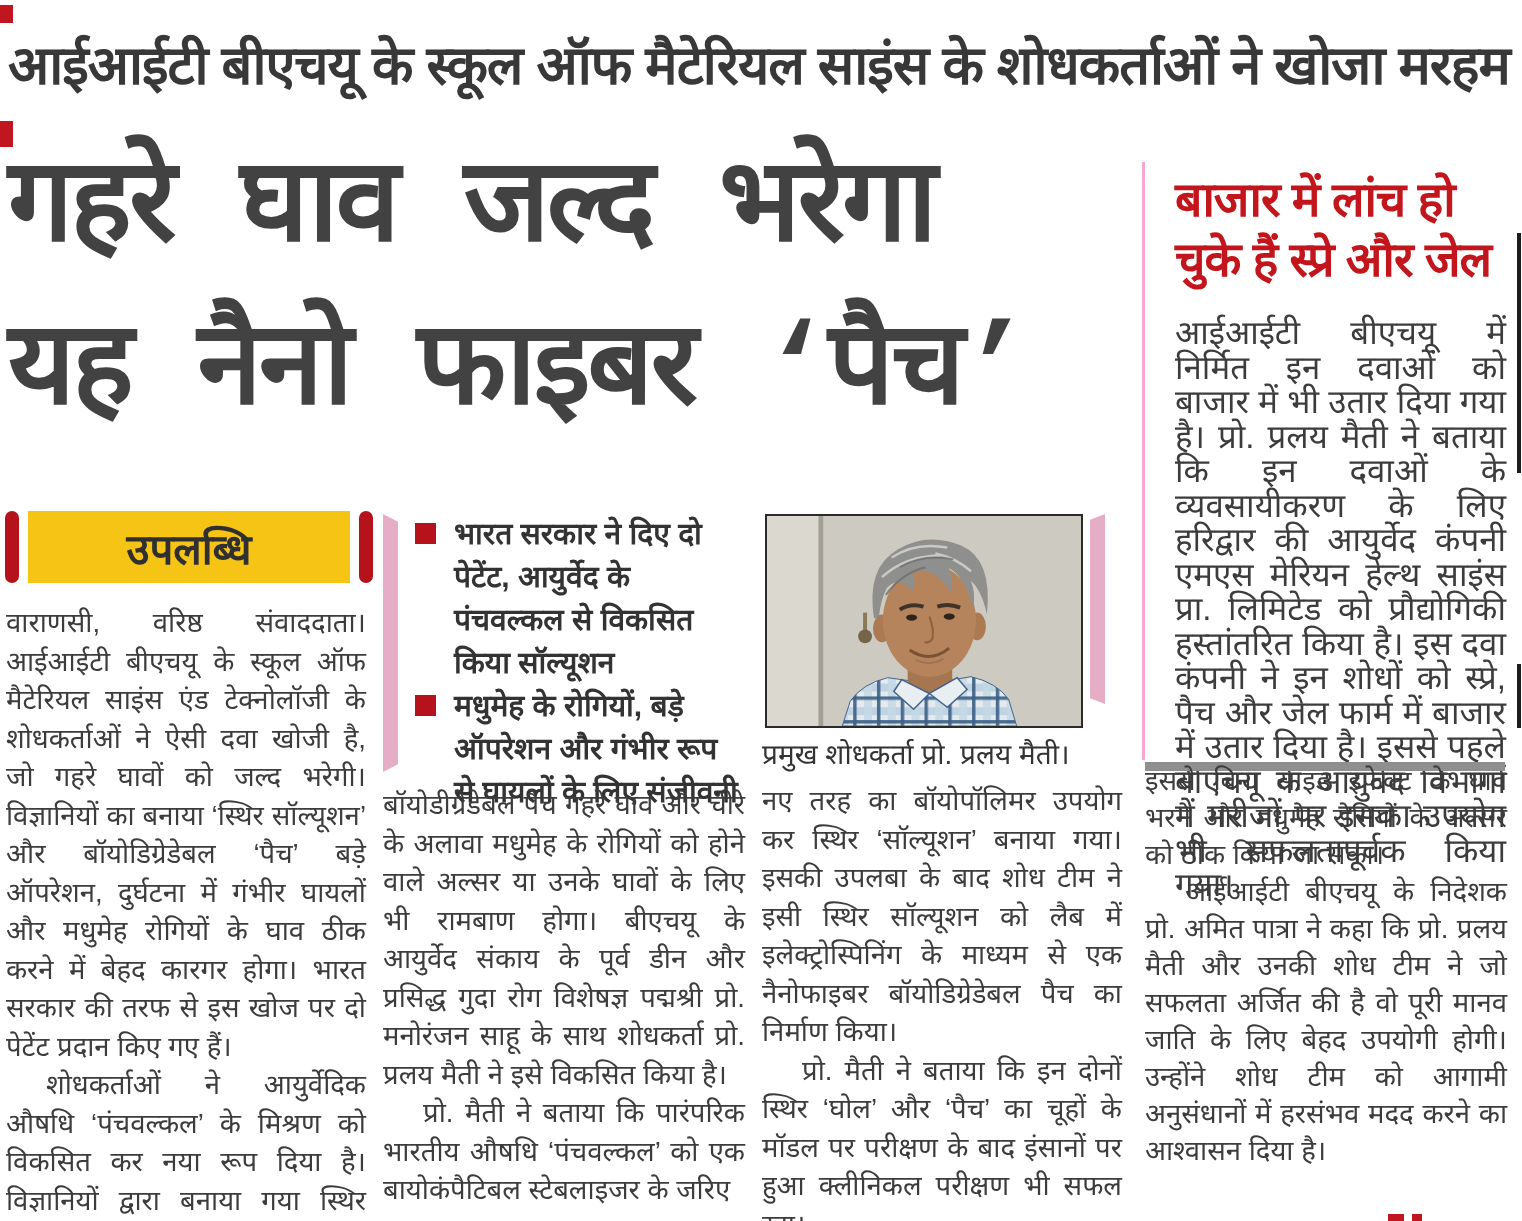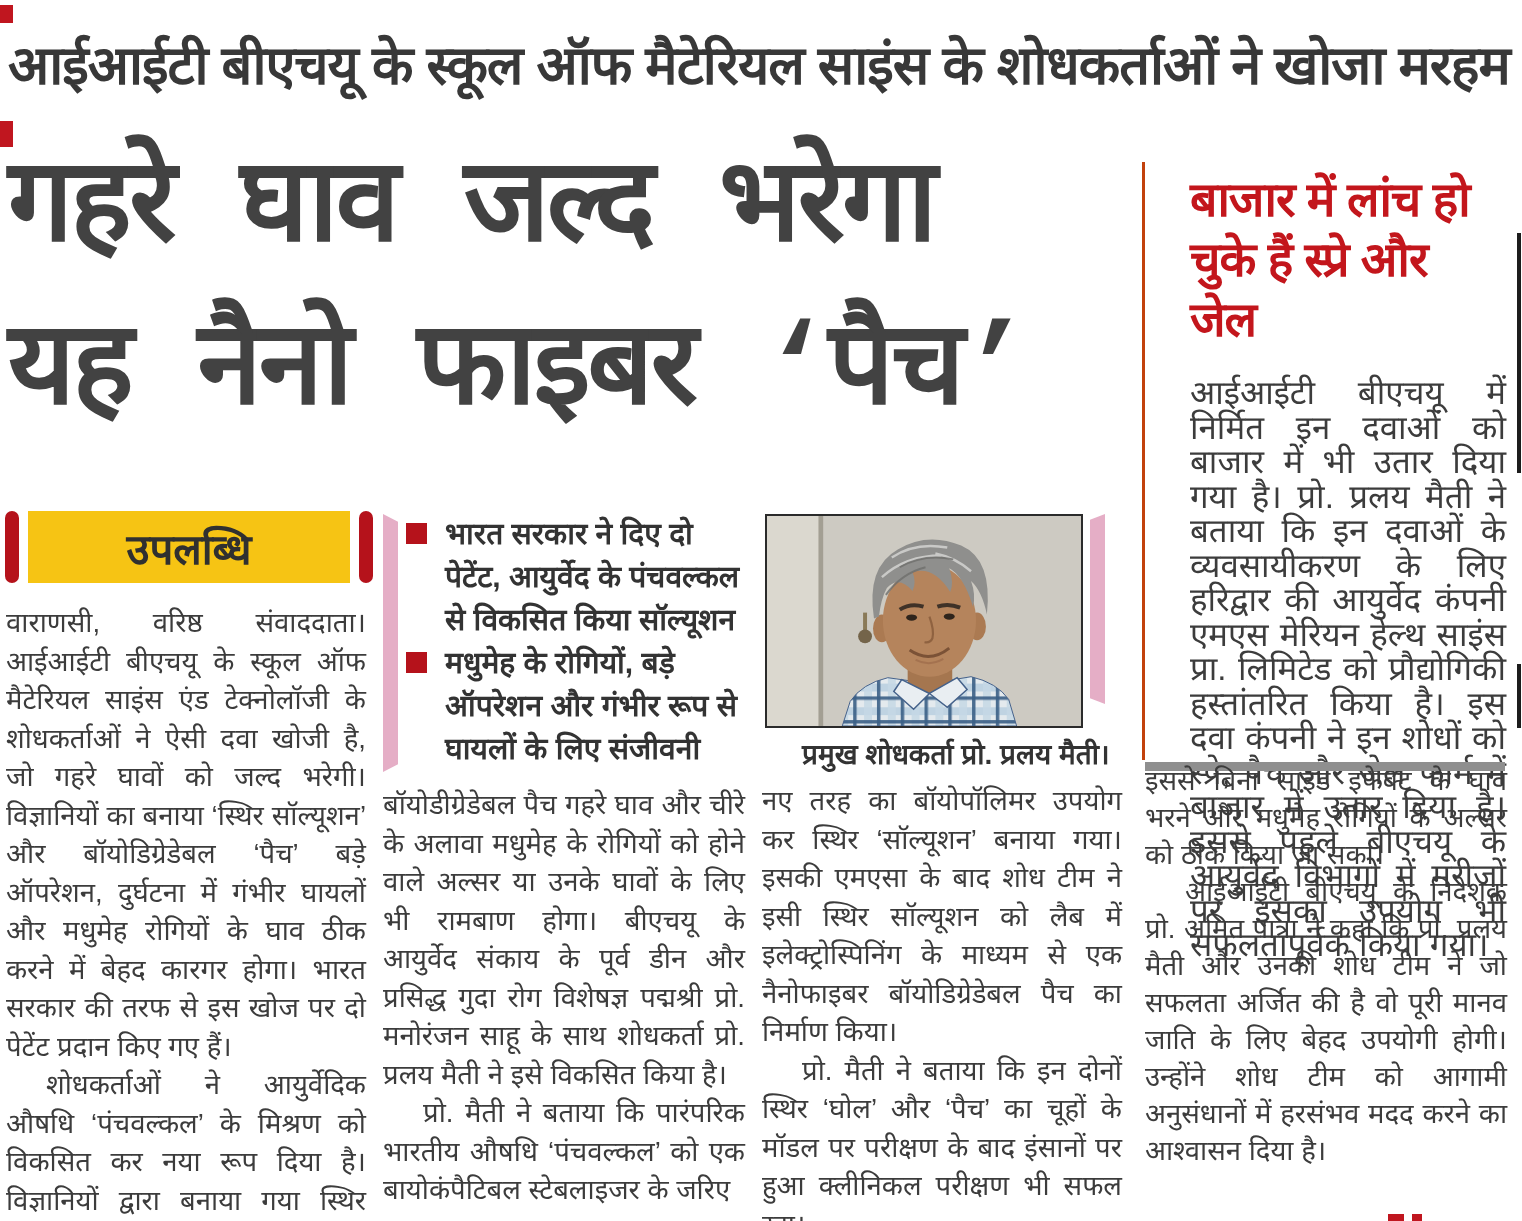--- a/index.html
+++ b/index.html
@@ -27,22 +27,22 @@
   
   #headline {
     left: 8px; top: 128px; width: 1135px;
     font-size: 116px; line-height: 163px; font-weight: bold;
     color: #424242; letter-spacing: -3px; font-family: Liberation Mono, monospace;
   }
 
   
   #sidebar {
     left: 1142px; top: 162px; width: 368px; height: 598px;
-    border-left: 3px solid #c2410c;
-    padding: 8px 4px 0 45px;
+    border-left: 3px solid #f9a8d4;
+    padding: 8px 4px 0 30px;
   }
   #sidebar .title {
     color: #c3161c; font-size: 48px; line-height: 60px;
     font-weight: bold; letter-spacing: -1px;
   }
   #sidebar .body {
     margin-top: 26px;
     font-size: 33px; line-height: 34.5px;
     text-align: justify; color: #3c3c3c;
   }
@@ -72,21 +72,21 @@
   }
   .body-col p.indent { text-indent: 40px; }
   #col1-text { left: 6px;    top: 604px; width: 360px; }
   #col2-text { left: 383px;  top: 786px; width: 362px; }
   #col3-text { left: 762px;  top: 782px; width: 360px; }
   #col4-text { left: 1145px; top: 762px; width: 362px; line-height: 37px; }
 
   
   #highlights {
     left: 383px; top: 512px; width: 362px;
-    padding-left: 23px; position: absolute;
+    padding-left: 32px; position: absolute;
   }
   #highlights .pink-bar {
     position: absolute; left: 0; top: 2px; width: 15px; height: 258px;
     background: #e5aec6;
     clip-path: polygon(0 0, 100% 3%, 100% 97%, 0 100%);
   }
   .hl-item { display: flex; gap: 18px; }
   .hl-bullet {
     width: 21px; height: 21px; background: #b5121b;
     flex: none; margin-top: 11px;
@@ -101,21 +101,21 @@
     border: 2px solid #2b2b2b; background: #d2cfc7;
   }
   #photo svg { display: block; width: 100%; height: 100%; }
   #photo-pink-bar {
     left: 1090px; top: 514px; width: 15px; height: 190px;
     background: #e5aec6;
     clip-path: polygon(0 3%, 100% 0, 100% 100%, 0 97%);
   }
   #photo-caption {
     left: 762px; top: 734px; width: 340px;
-    font-size: 28px; font-weight: bold; color: #333; margin-left: 40px;
+    font-size: 28px; font-weight: normal; color: #333;
   }
 
   .edge-line { background: #1c1c1c; width: 4px; }
 </style>
 </head>
 <body>
 
 <div class="abs red-mark" style="left:0;top:5px;width:13px;height:18px;"></div>
 <div class="abs red-mark" style="left:0;top:121px;width:13px;height:26px;"></div>
 <div class="abs edge-line" style="left:1517px;top:233px;height:240px;"></div>
@@ -213,20 +213,20 @@
     <path d="M164 102 q5 14 3 22 q-2 5 -8 4" stroke="#8f6240" stroke-width="2.2" fill="none"></path>
 
     <path d="M144 136 q20 14 40 -2" stroke="#7b5236" stroke-width="3" fill="none"></path>
     <path d="M150 146 q14 7 28 -1" stroke="#9c6b4a" stroke-width="2" fill="none" opacity="0.7"></path>
   </svg>
 </div>
 <div class="abs" id="photo-pink-bar"></div>
 <div class="abs" id="photo-caption">प्रमुख शोधकर्ता प्रो. प्रलय मैती।</div>
 
 <div class="abs body-col" id="col3-text">
-  <p>नए तरह का बॉयोपॉलिमर उपयोग कर स्थिर ‘सॉल्यूशन’ बनाया गया। इसकी एमएसा के बाद शोध टीम ने इसी स्थिर सॉल्यूशन को लैब में इलेक्ट्रोस्पिनिंग के माध्यम से एक नैनोफाइबर बॉयोडिग्रेडेबल पैच का निर्माण किया।</p>
+  <p>नए तरह का बॉयोपॉलिमर उपयोग कर स्थिर ‘सॉल्यूशन’ बनाया गया। इसकी उपलबा के बाद शोध टीम ने इसी स्थिर सॉल्यूशन को लैब में इलेक्ट्रोस्पिनिंग के माध्यम से एक नैनोफाइबर बॉयोडिग्रेडेबल पैच का निर्माण किया।</p>
   <p class="indent">प्रो. मैती ने बताया कि इन दोनों स्थिर ‘घोल’ और ‘पैच’ का चूहों के मॉडल पर परीक्षण के बाद इंसानों पर हुआ क्लीनिकल परीक्षण भी सफल रहा।</p>
 </div>
 
 <div class="abs body-col" id="col4-text">
   <p>इससे बिना साइड इफेक्ट के घाव भरने और मधुमेह रोगियों के अल्सर को ठीक किया जा सका।</p>
   <p class="indent">आईआईटी बीएचयू के निदेशक प्रो. अमित पात्रा ने कहा कि प्रो. प्रलय मैती और उनकी शोध टीम ने जो सफलता अर्जित की है वो पूरी मानव जाति के लिए बेहद उपयोगी होगी। उन्होंने शोध टीम को आगामी अनुसंधानों में हरसंभव मदद करने का आश्वासन दिया है।</p>
 </div>
 
 </body></html>

